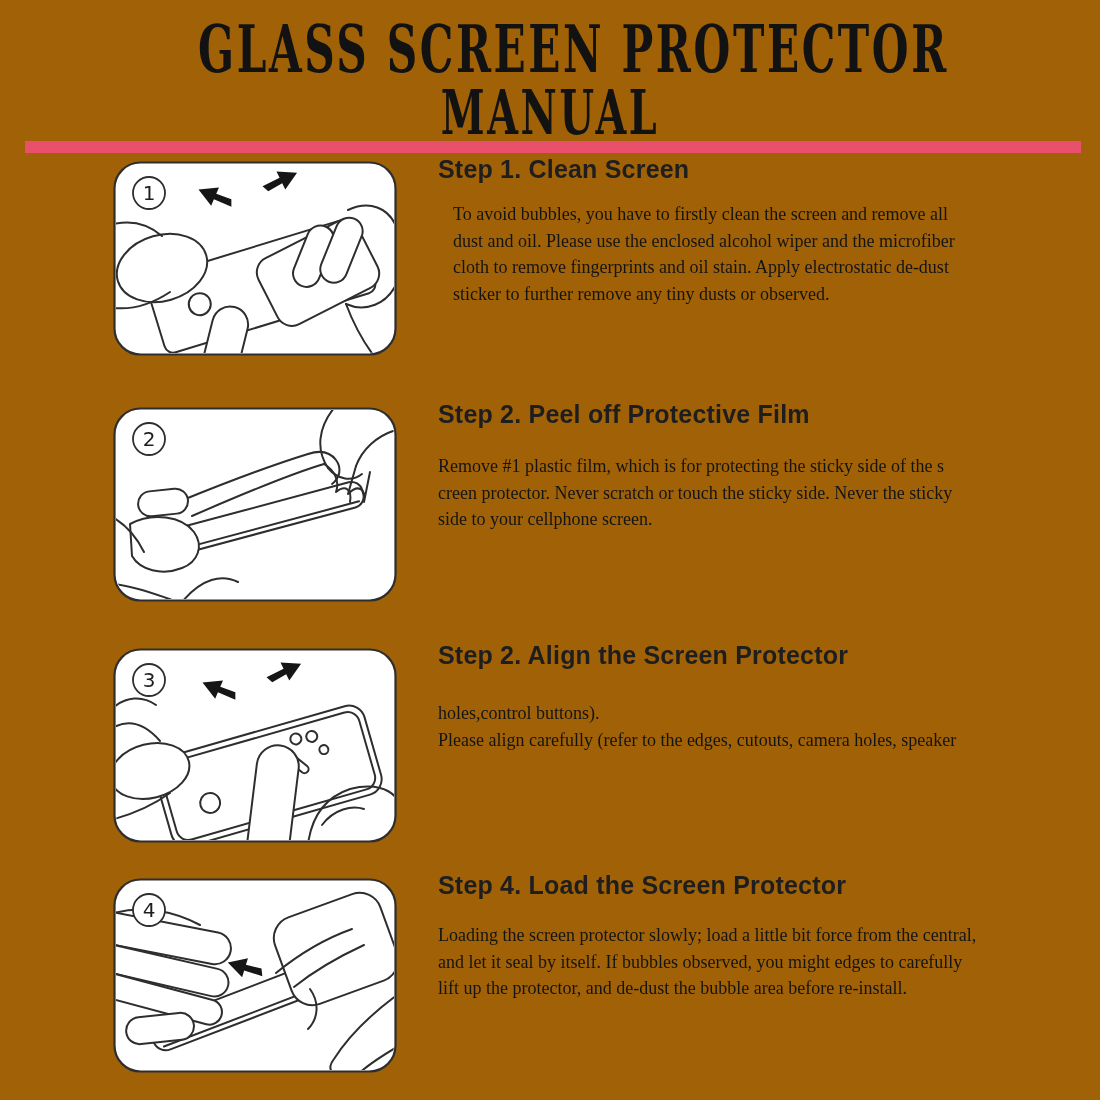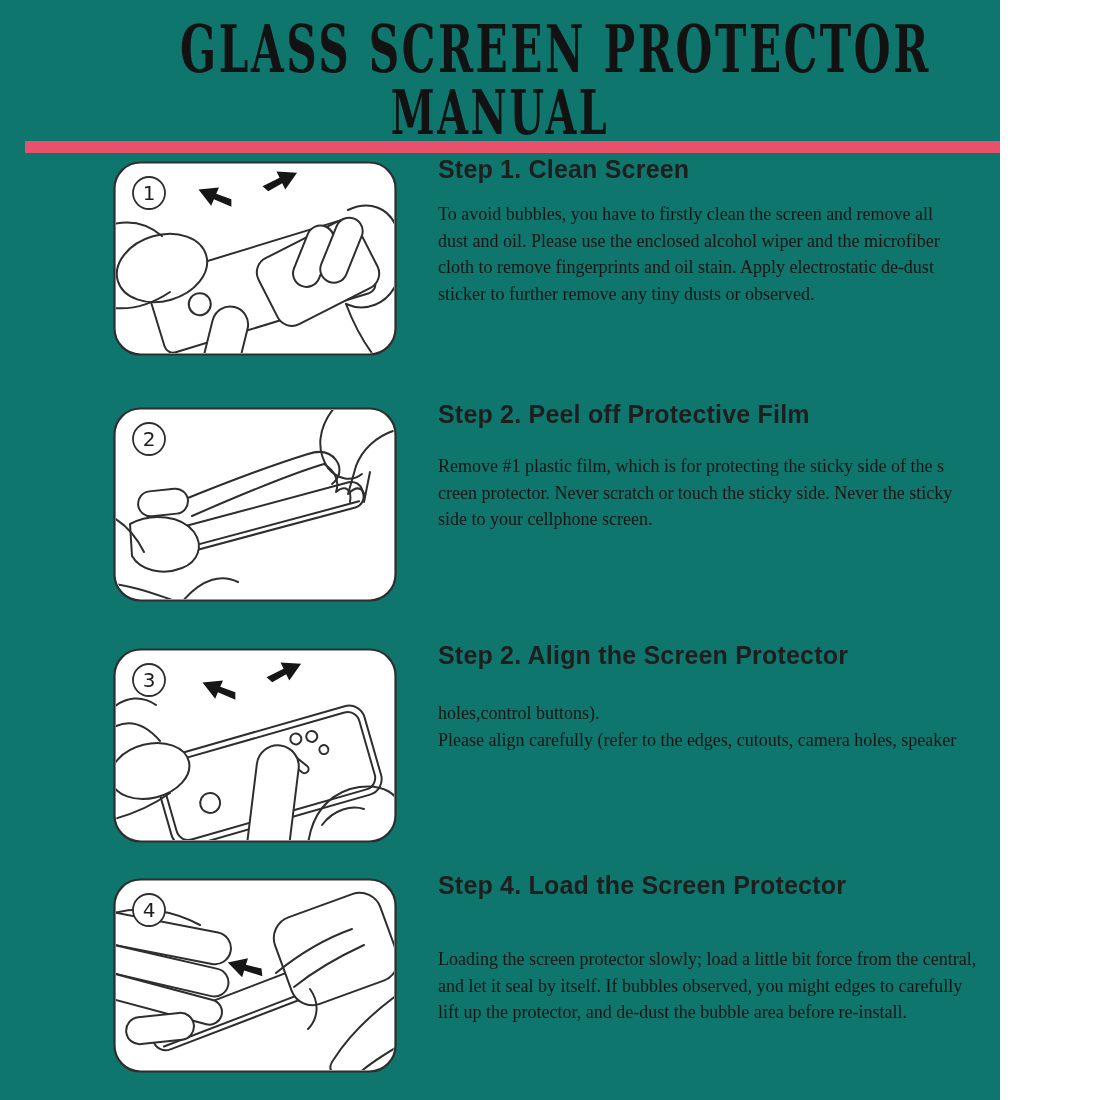--- a/index.html
+++ b/index.html
@@ -1,18 +1,18 @@
 <!DOCTYPE html>
 <html><head>
 <meta charset="utf-8">
 <style>
   html,body { margin:0; padding:0; background:#ffffff; }
   .canvas {
-    position:relative; width:1000px; height:1100px;
-    background:#0f766e; overflow:hidden;
+    position:relative; width:1100px; height:1100px;
+    background:#a16207; overflow:hidden;
     font-family:"Liberation Sans", sans-serif;
   }
   
   .title-line {
     position:absolute; left:0; width:100%; text-align:center;
     font-family:"DejaVu Serif", serif; font-weight:bold;
     color:#121212; letter-spacing:4px; white-space:nowrap;
     transform:scaleX(0.64); transform-origin:center;
   }
   .title-1 { top:10px;  font-size:66px; }
@@ -30,21 +30,21 @@
     position:absolute; left:438px;
     font-size:25px; font-weight:bold; color:#1e1e1e;
     font-family:"Liberation Sans", sans-serif; letter-spacing:0.2px;text-align:center;
   }
   .head-1 { top:155px; } .head-2 { top:400px; } .head-3 { top:641px; } .head-4 { top:871px; }
   .step-body {
     position:absolute; left:438px;
     font-family:"Liberation Serif", serif; font-size:18px; line-height:26.5px;
     color:#141414;
   }
-  .body-1 { top:201px; } .body-2 { top:453px; } .body-3 { top:700px; } .body-4 { top:922px;margin-top:24px; }
+  .body-1 { top:201px;margin-left:15px; } .body-2 { top:453px; } .body-3 { top:700px; } .body-4 { top:922px; }
   .step-body div { white-space:nowrap; }
   
   .frame   { fill:#ffffff; stroke:#2e2e2e; stroke-width:2.2; }
   .ln      { fill:none;    stroke:#2e2e2e; stroke-width:2;   stroke-linecap:round; stroke-linejoin:round; }
   .shape   { fill:#ffffff; stroke:#2e2e2e; stroke-width:2;   stroke-linejoin:round; }
   .arrow   { fill:#161616; stroke:none; }
   .numcirc { fill:#ffffff; stroke:#2e2e2e; stroke-width:1.8; }
   .numtext { font-family:"DejaVu Sans", sans-serif; font-size:20px; fill:#1d1d1d; }
 </style>
 </head>

